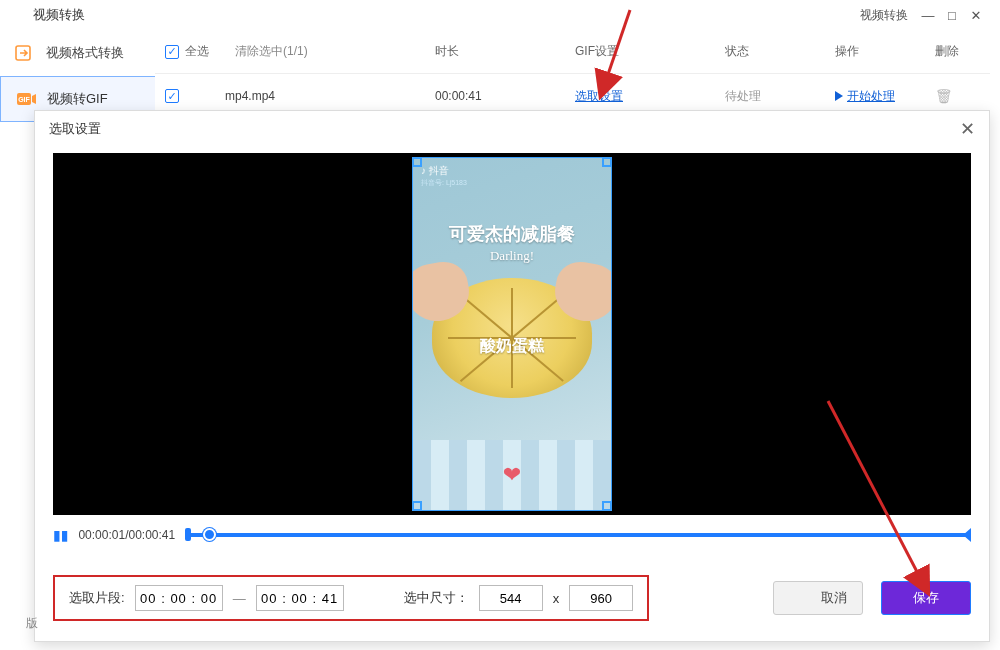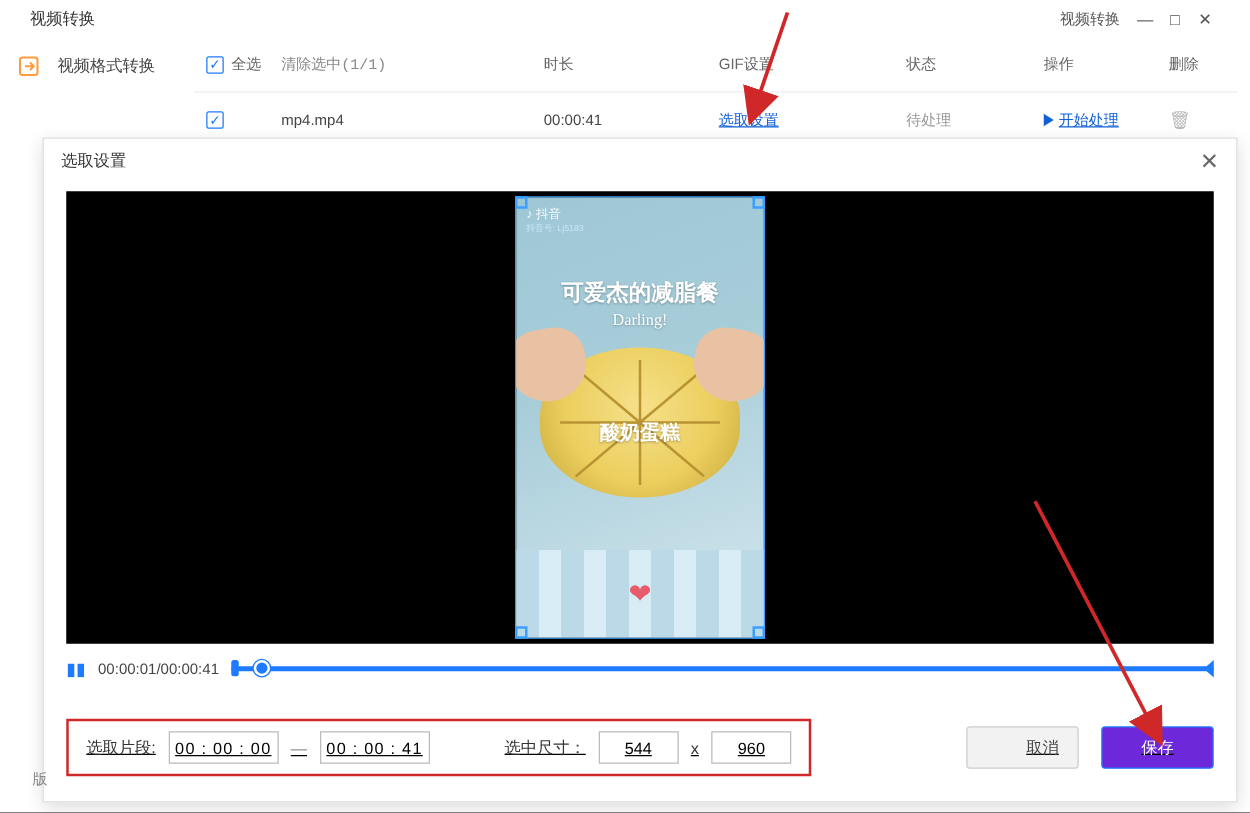--- a/index.html
+++ b/index.html
@@ -1,19 +1,19 @@
 <!DOCTYPE html>
 <html><head>
 <meta charset="utf-8">
 <style>
   * { box-sizing: border-box; margin: 0; padding: 0; font-family: "Microsoft YaHei", Arial, sans-serif; }
   body { background: #fff; width: 1000px; height: 650px; overflow: hidden; position: relative; }
 
   
-  .titlebar { height: 30px; display:flex; align-items:center; padding:0 24px; font-size:13px; color:#333; }
+  .titlebar { height: 30px; display:flex; align-items:center; padding:0 12px; font-size:13px; color:#333;margin-left:21px; }
   .titlebar .spacer{flex:1;}
   .titlebar .sysbtn{ width:24px; text-align:center; color:#555; cursor:pointer;}
   .titlebar .online{ font-size:12px; color:#555; margin-right:8px; cursor:pointer;}
 
   
   .leftnav { position:absolute; left:0; top:30px; width:155px; }
   .nav-item{ height:46px; display:flex; align-items:center; gap:10px; padding-left:14px; font-size:13px; color:#444; cursor:pointer;}
   .nav-item.active{ background:#f2f6ff; border:1px solid #7fb4ff; border-right:none; color:#333;}
   .nav-icon{ width:22px; height:22px; display:flex; align-items:center; justify-content:center;}
 
@@ -24,21 +24,21 @@
   .col-check{ width:70px; padding-left:10px; display:flex; align-items:center; gap:6px;}
   .col-name{ width:210px;}
   .col-dur{ width:140px;}
   .col-gif{ width:150px;}
   .col-status{ width:110px;}
   .col-op{ width:100px;}
   .col-del{ width:50px; text-align:left;}
   .chk{ width:14px; height:14px; border:1px solid #1e7bff; border-radius:2px; display:inline-flex; align-items:center; justify-content:center; color:#1e7bff; font-size:11px; cursor:pointer;}
   .linkblue{ color:#1160d6; cursor:pointer;}
   .underline{ text-decoration: underline; }
-  .clearlink{ color:#888; cursor:pointer;font-family:Liberation Mono, monospace;}
+  .clearlink{ color:#888; margin-left:10px; cursor:pointer;}
 
   
   .modal{ position:absolute; left:34px; right:10px; top:110px; bottom:8px; background:#fff; border:1px solid #dcdcdc; box-shadow:0 4px 14px rgba(0,0,0,.15); display:flex; flex-direction:column;}
   .modal-head{ height:36px; display:flex; align-items:center; padding:0 14px; font-size:13px; color:#333;}
   .modal-head .spacer{flex:1;}
   .modal-close{ font-size:18px; color:#666; cursor:pointer;}
   .player{ flex:0 0 362px; margin:6px 18px 0 18px; background:#000; position:relative; overflow:hidden;}
   .frame{ position:absolute; top:4px; bottom:4px; left:50%; transform:translateX(-50%); width:200px; border:1px solid #3aa0ff; }
   .frame .corner{ position:absolute; width:10px; height:10px; border:2px solid #3aa0ff;}
   .c-tl{top:-1px;left:-1px;border-right:none;border-bottom:none;}
@@ -64,21 +64,21 @@
   .heart{ position:absolute; bottom:22px; left:50%; transform:translateX(-50%); color:#e85b6a; font-size:22px;}
 
   .controls{ height:40px; display:flex; align-items:center; padding:0 18px; gap:10px; font-size:12px; color:#444;}
   .playbtn{ color:#1e7bff; font-size:14px; cursor:pointer;}
   .track{ flex:1; height:22px; position:relative;}
   .track-bar{ position:absolute; left:0; right:0; top:9px; height:4px; background:#1e7bff; border-radius:2px;}
   .track-thumb{ position:absolute; top:4px; left:18px; width:13px; height:13px; background:#1e7bff; border:2px solid #fff; border-radius:50%; box-shadow:0 0 0 1px #1e7bff; cursor:pointer;}
   .track-stop-l{ position:absolute; top:4px; left:0; width:6px; height:13px; background:#1e7bff; border-radius:2px;}
   .track-stop-r{ position:absolute; top:4px; right:0; width:0; height:0; border-top:7px solid transparent; border-bottom:7px solid transparent; border-right:8px solid #1e7bff;}
 
-  .footer{ flex:1; display:flex; align-items:center; padding:0 18px; gap:18px;text-decoration:underline;}
+  .footer{ flex:1; display:flex; align-items:center; padding:0 18px; gap:18px;}
   .redbox{ border:2px solid #d02828; padding:8px 14px; display:flex; align-items:center; gap:10px; font-size:13px; color:#333;}
   .tinput{ width:88px; height:26px; border:1px solid #bbb; text-align:center; font-size:13px; letter-spacing:1px;}
   .tinput.sm{ width:64px; letter-spacing:0;}
   .dash{ color:#888;}
   .footer .spacer{flex:1;}
   .btn{ width:90px; height:34px; border-radius:3px; font-size:13px; cursor:pointer; display:flex; align-items:center; justify-content:center;}
   .btn-cancel{ background:#f2f2f2; border:1px solid #ccc; color:#444;padding-left:32px;}
   .btn-save{ background:#6d28d9; border:1px solid #1e7bff; color:#fff;}
 
   
@@ -102,20 +102,30 @@
 
 <div class="leftnav">
   <div class="nav-item">
     <span class="nav-icon">
       <svg width="22" height="22">
           <rect x="2" y="4" width="14" height="14" rx="2" fill="none" stroke="#ff9a3c" stroke-width="1.6"></rect>
           <path d="M6 11h6M10 8l3 3-3 3" fill="none" stroke="#ff9a3c" stroke-width="1.6"></path>
         </svg>
     </span>
     <span>视频格式转换</span>
+  </div>
+  <div class="nav-item active">
+    <span class="nav-icon">
+      <svg width="22" height="22">
+          <rect x="2" y="5" width="14" height="12" rx="2" fill="#ff9a3c"></rect>
+          <text x="9" y="14" text-anchor="middle" font-size="7" fill="#fff" font-weight="700">GIF</text>
+          <path d="M17 8l4-2v10l-4-2" fill="#ff9a3c"></path>
+        </svg>
+    </span>
+    <span>视频转GIF</span>
   </div>
 </div>
 
 <div class="tablewrap">
   <div class="thead">
     <div class="col-check">
       <span class="chk">✓</span>
       <span>全选</span>
     </div>
     <div class="col-name"><span class="clearlink">清除选中(1/1)</span></div>

